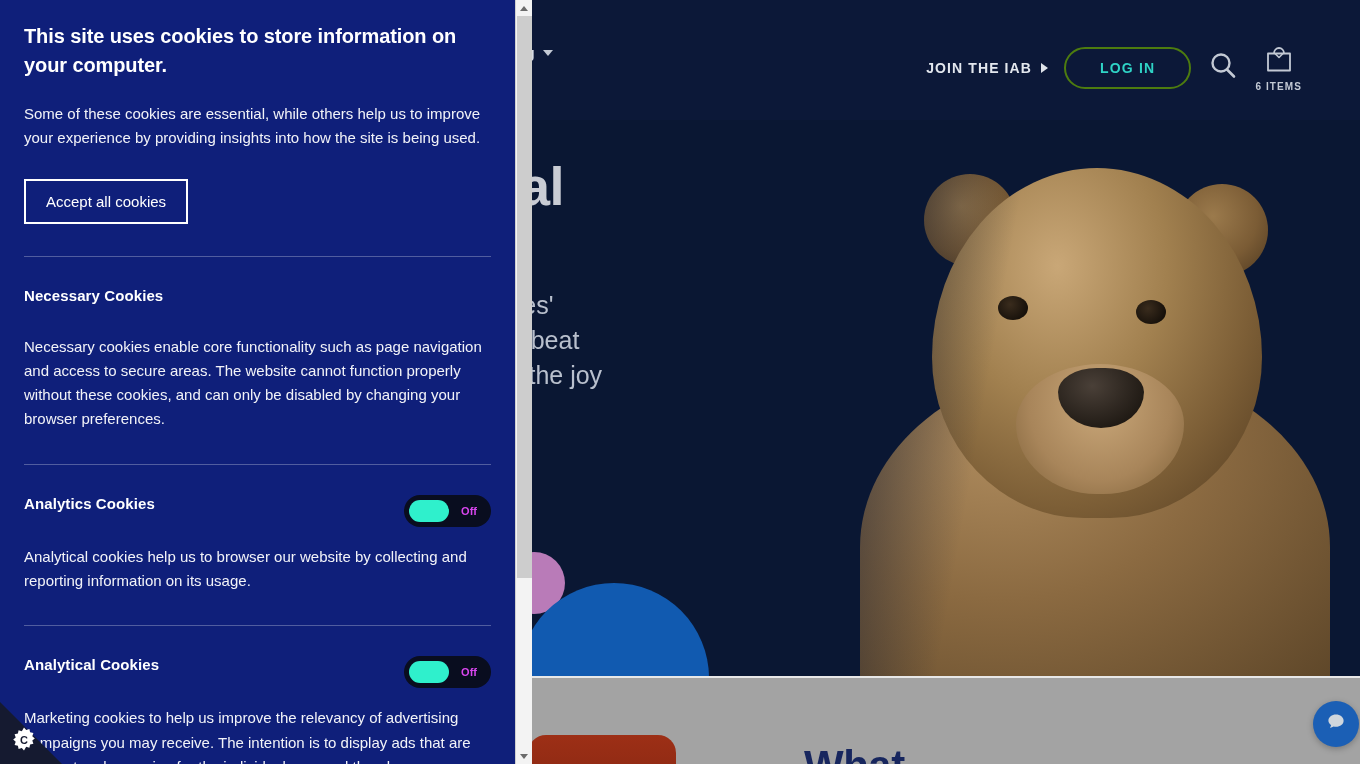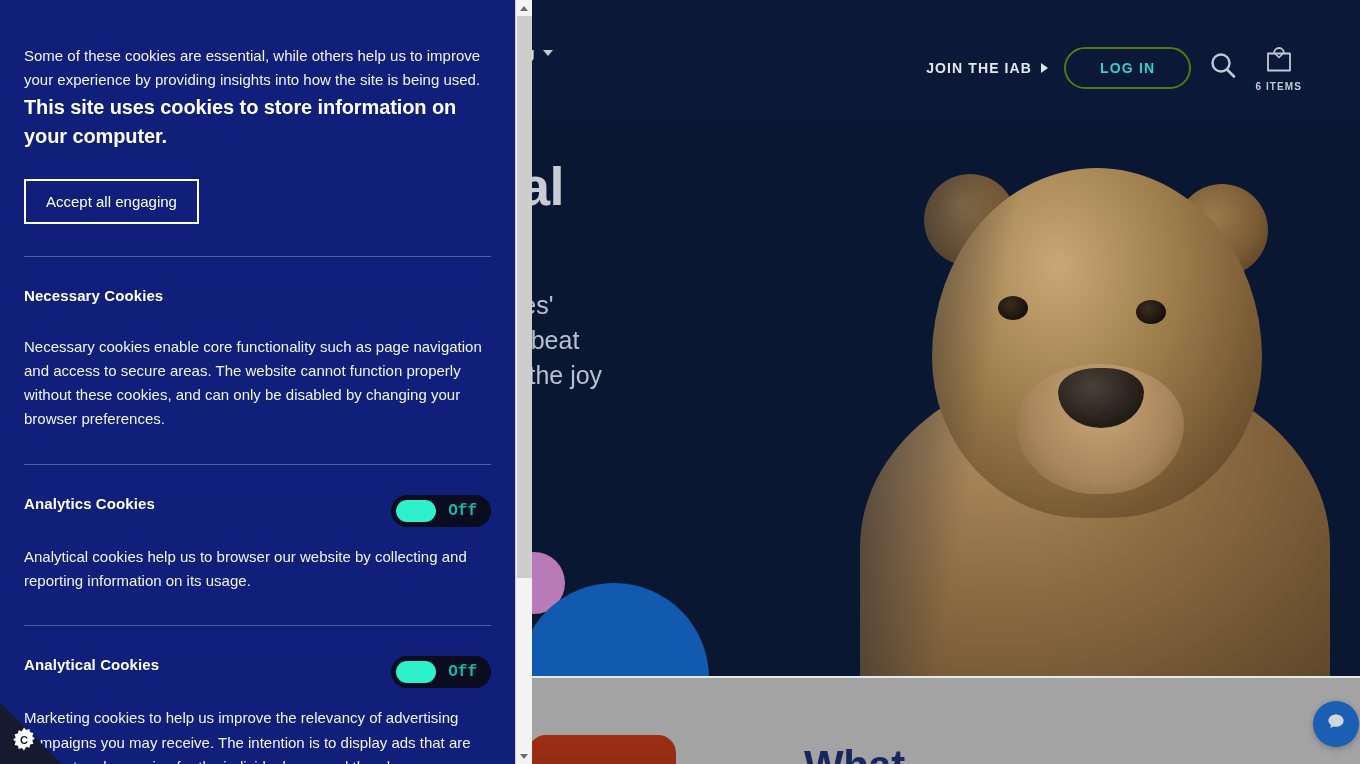--- a/index.html
+++ b/index.html
@@ -217,21 +217,21 @@
   .toggle {
     display: flex; align-items: center;
     background: #090d1f; border-radius: 20px;
     padding: 5px 14px 5px 5px; gap: 12px; cursor: pointer;
     min-width: 86px;
   }
   .toggle .knob {
     width: 40px; height: 22px; border-radius: 12px;
     background: #2ff0cc;
   }
-  .toggle .state { font-size: 16px; color: #14b8a6; font-weight: 600; font-family: Liberation Mono, monospace; }
+  .toggle .state { font-size: 11px; color: #d946ef; font-weight: 600; }
 
   
   #cookie-scrollbar {
     position: absolute; left: 515px; top: 0; width: 17px; height: 764px;
     background: #f3f3f3; border-left: 1px solid #cfcfcf;
     z-index: 41;
   }
   .sb-arrow {
     position: absolute; left: 0; width: 16px; height: 16px;
     display: flex; align-items: center; justify-content: center;
@@ -345,24 +345,24 @@
       <svg width="24" height="24" viewBox="0 0 24 24" fill="none">
         <path d="M12 4.6c4.2 0 7.6 2.7 7.6 6.1 0 3.4-3.4 6.1-7.6 6.1-.8 0-1.6-.1-2.3-.3l-3.6 1.6 1-3.1c-1.6-1.1-2.7-2.7-2.7-4.3 0-3.4 3.4-6.1 7.6-6.1z" fill="#cfd6dd"></path>
       </svg>
     </span>
   </div>
 </div>
 
 <div id="cookie-panel">
   <div id="cookie-inner">
 
+    <div id="cookie-title">This site uses cookies to store information on your computer.</div>
     <div id="cookie-intro">Some of these cookies are essential, while others help us to improve your experience by providing insights into how the site is being used.</div>
-    <div id="cookie-title">This site uses cookies to store information on your computer.</div>
-
-    <button id="accept-btn">Accept all engaging</button>
+
+    <button id="accept-btn">Accept all cookies</button>
 
     <div class="divider"></div>
 
     
     <div class="sec">
       <div class="sec-head">
         <div class="sec-title">Necessary Cookies</div>
       </div>
       <div class="sec-body">Necessary cookies enable core functionality such as page navigation and access to secure areas. The website cannot function properly without these cookies, and can only be disabled by changing your browser preferences.</div>
     </div>

